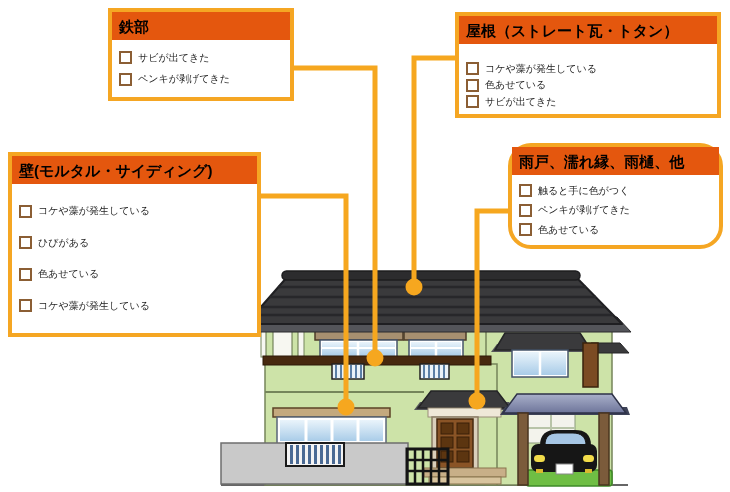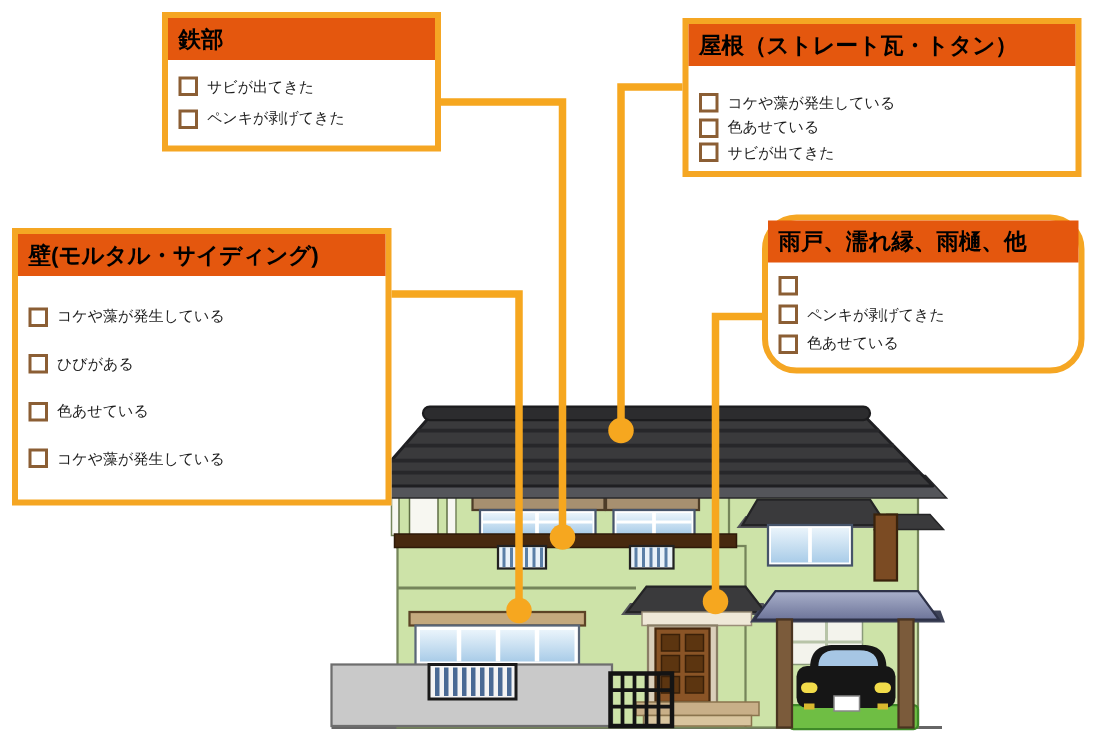--- a/index.html
+++ b/index.html
@@ -255,20 +255,21 @@
         <span class="check-label">コケや藻が発生している</span>
       </div>
     </div>
   </div>
 
   <div class="callout" id="box-amado">
     <div class="callout-header">雨戸、濡れ縁、雨樋、他</div>
     <div class="callout-body">
       <div class="check-item">
         <span class="checkbox"></span>
+        <span class="check-label">触ると手に色がつく</span>
       </div>
       <div class="check-item">
         <span class="checkbox"></span>
         <span class="check-label">ペンキが剥げてきた</span>
       </div>
       <div class="check-item">
         <span class="checkbox"></span>
         <span class="check-label">色あせている</span>
       </div>
     </div>

